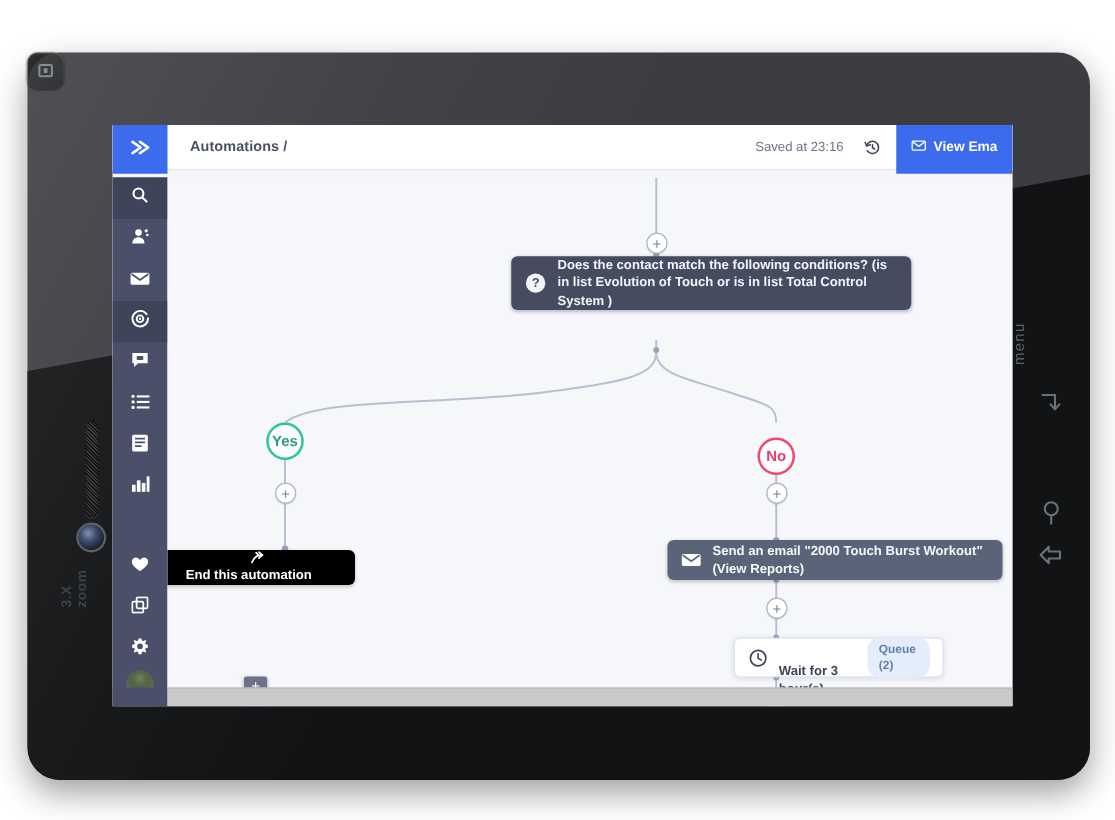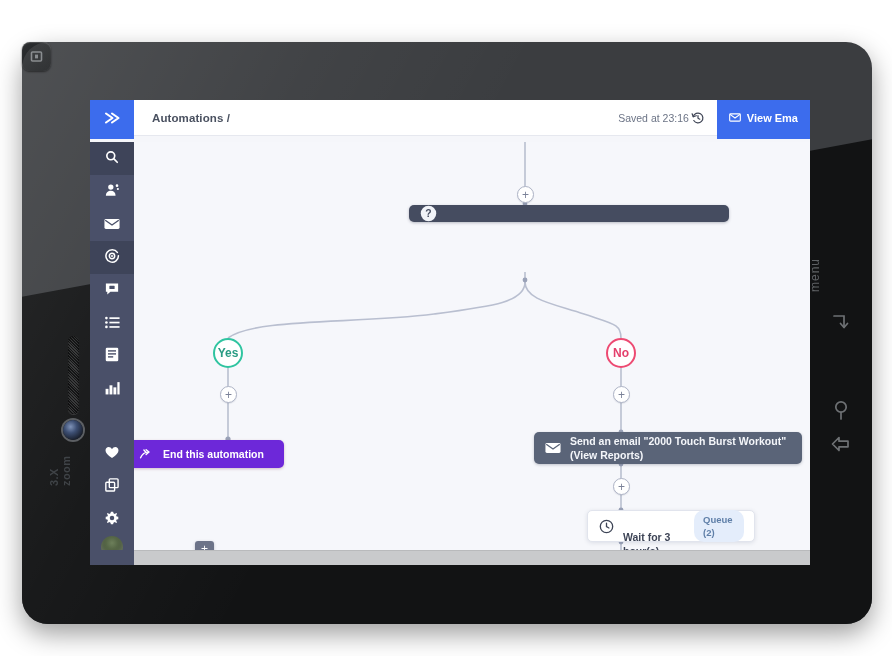--- a/index.html
+++ b/index.html
@@ -118,21 +118,21 @@
   #breadcrumb {
     margin-left: 18px;
     font-size: 11.5px;
     color: #4a5160;
     font-weight: bold;
     letter-spacing: 0.1px;
   }
   #topbar-right {
     margin-left: auto; display: flex; align-items: center; height: 42px;
   }
-  #saved-text { font-size: 10.5px; color: #6c7486; margin-right: 2px; }
+  #saved-text { font-size: 10.5px; color: #6c7486; margin-right: 16px; }
   #history-icon { margin-right: 12px; display:flex; align-items:center; }
   #view-email-btn {
     height: 42px; min-width: 70px;
     background: #3c6ced; color: #fff;
     display: flex; align-items: center; gap: 6px;
     padding: 4px 12px;
     font-size: 11px; font-weight: bold;
     white-space: nowrap;
     cursor: pointer;
   }
@@ -192,22 +192,23 @@
 
   .node-cond {
     background: #454c60; color: #f2f4f9;
     box-shadow: 0 1px 3px rgba(40,46,66,0.30);
   }
   .node-email {
     background: #5a6478; color: #f4f6fa;
     box-shadow: 0 1px 3px rgba(40,46,66,0.26);
   }
   .node-end {
-    background: #6d28d9; color: #ffffff;
+    background: #000000; color: #ffffff;
     box-shadow: 0 1px 3px rgba(120,40,70,0.28);
+    flex-direction: column;
   }
   .node-wait {
     background: #ffffff; color: #3d4456;
     border: 1px solid #e1e4ed;
     box-shadow: 0 1px 4px rgba(60,70,100,0.14);
   }
   .queue-pill {
     background: #e4edfb; color: #5f7fa8;
     border-radius: 10px;
     font-size: 9.5px; font-weight: bold;
@@ -491,27 +492,28 @@
         <span>+</span>
       </div>
 
       <div class="node node-cond" style="left:275px; top:63px; width:320px;">
         <span class="nicon">
           <svg width="17" height="17" viewBox="0 0 18 18">
             <circle cx="9" cy="9" r="8.2" fill="#f1f3f8"></circle>
             <text x="9" y="12.7" font-family="Liberation Sans, sans-serif" font-size="11" font-weight="bold" fill="#454c60" text-anchor="middle">?</text>
           </svg>
         </span>
+        <span class="nlabel">Does the contact match the following conditions? (is in list Evolution of Touch or is in list Total Control System )</span>
       </div>
 
       <div class="branch-badge branch-yes" style="left:79px; top:196px;">
         <span>Yes</span>
       </div>
 
-      <div class="branch-badge branch-no" style="left:472px; top:196px;">
+      <div class="branch-badge branch-no" style="left:472px; top:208px;">
         <span>No</span>
       </div>
 
       <div class="plus-btn" style="left:86px; top:244px;">
         <span>+</span>
       </div>
 
       <div class="plus-btn" style="left:479px; top:244px;">
         <span>+</span>
       </div>

